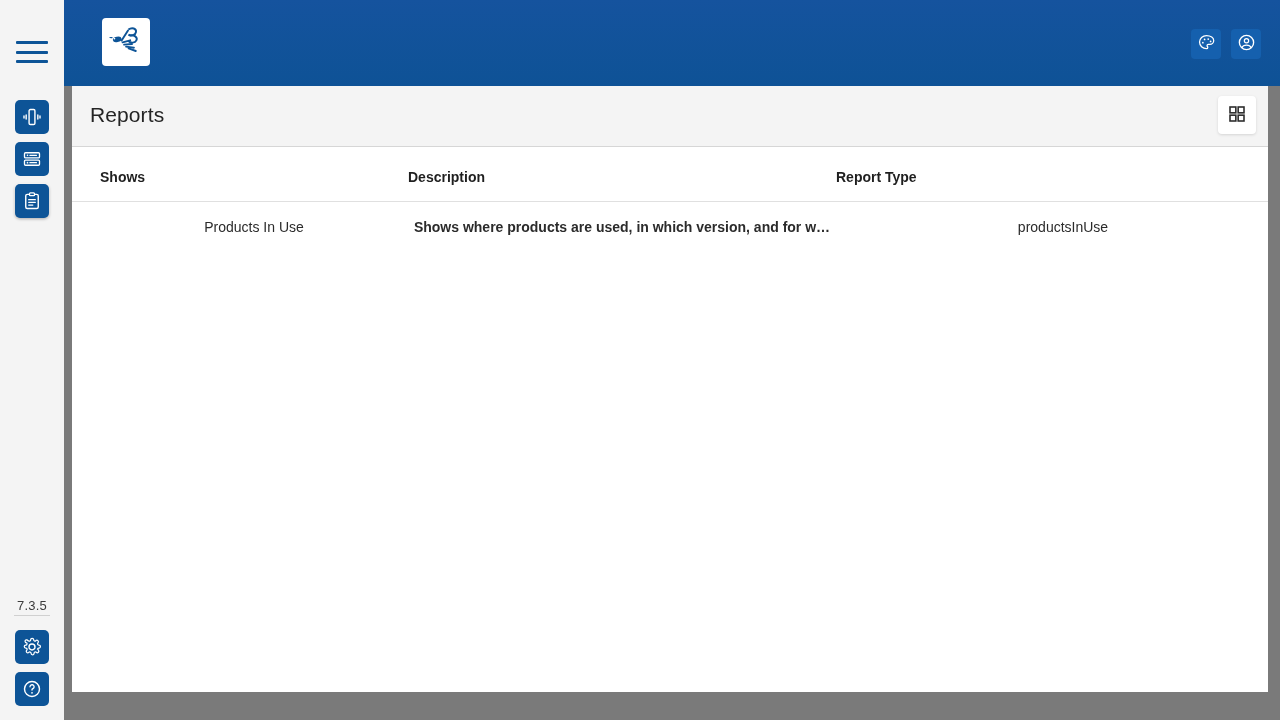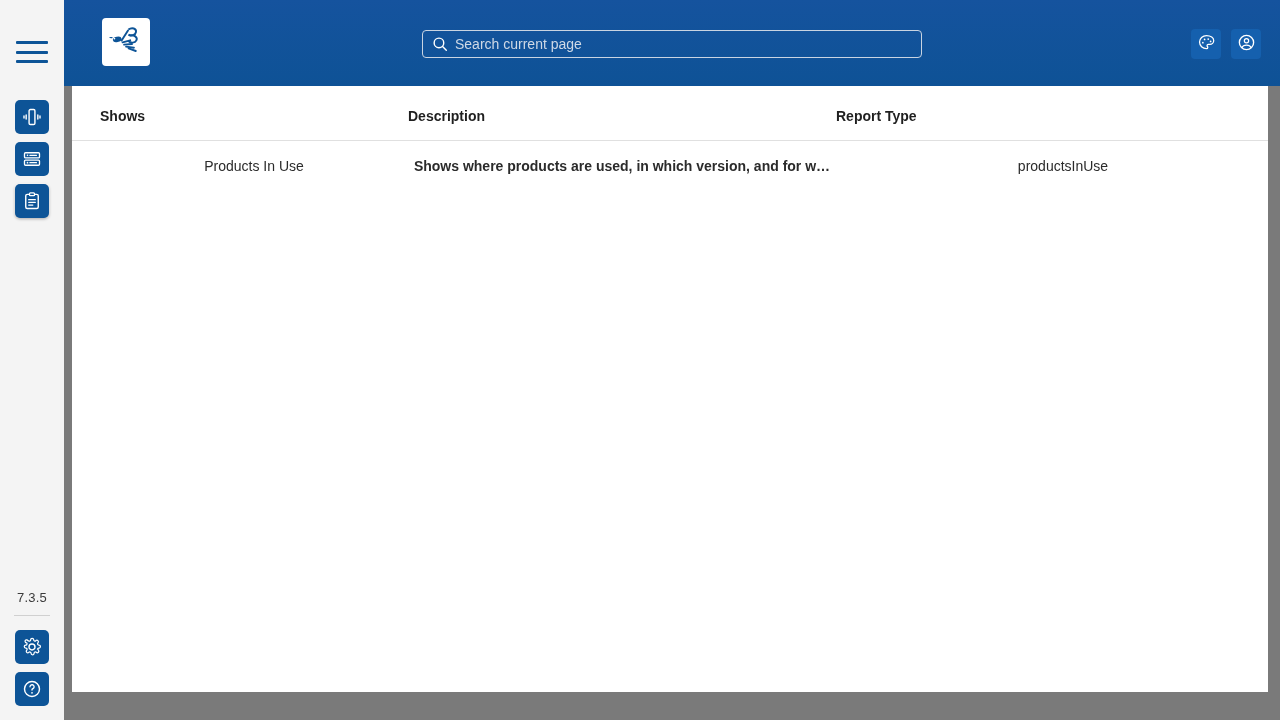--- a/index.html
+++ b/index.html
@@ -80,21 +80,21 @@
     left: 0;
     width: 64px;
     display: flex;
     flex-direction: column;
     align-items: center;
   }
   .version {
     font-size: 13px;
     color: #3b3b3b;
     letter-spacing: 0.2px;
-    margin-bottom: 10px;
+    margin-bottom: 2px;
   }
   .rail-divider {
     width: 36px;
     height: 1px;
     background: #d0d0d0;
     margin-bottom: 14px;
   }
   .rail-bottom .rail-btn { margin-bottom: 8px; }
   .rail-bottom .rail-btn:last-child { margin-bottom: 0; }
 
@@ -354,29 +354,20 @@
             <path d="M20.6 26.4l7.2 2.6"></path>
           </g>
           <g stroke="#0d5497" stroke-width="1.9" fill="none">
             <path d="M20.4 7.6c3.6-2.6 8.2-1.1 7.6 2.4-.5 3.1-4.6 4.6-7.6 2.6"></path>
             <path d="M21.6 13.6c4.4-1.2 8.4 1.6 6.8 4.8-1.4 2.8-5.8 3-8 .6"></path>
           </g>
         </svg>
       </span>
     </div>
 
-    <div class="search-wrap">
-      <span class="search-icon">
-        <svg width="18" height="18" viewBox="0 0 24 24" fill="none">
-          <circle cx="10.6" cy="10.6" r="6.4" stroke="#ffffff" stroke-width="1.9"></circle>
-          <path d="M15.4 15.4L20.4 20.4" stroke="#ffffff" stroke-width="1.9" stroke-linecap="round"></path>
-        </svg>
-      </span>
-      <input class="search-input" type="text" placeholder="Search current page" style="">
-    </div>
 
     <div class="topbar-actions">
       <button class="top-btn">
         <span>
           <svg width="19" height="19" viewBox="0 0 24 24" fill="none">
             <path d="M12 3.2c-4.9 0-8.8 3.7-8.8 8.3 0 4.6 3.9 8.3 8.8 8.3.9 0 1.6-.7 1.6-1.6 0-.4-.17-.8-.45-1.1-.27-.3-.45-.68-.45-1.1 0-.9.73-1.6 1.62-1.6h1.9c2.7 0 4.88-2.2 4.88-4.9 0-3.5-3.65-6.3-9.1-6.3z" stroke="#ffffff" stroke-width="1.6"></path>
             <circle cx="7.4" cy="12.2" r="1.1" fill="#ffffff"></circle>
             <circle cx="9.6" cy="8.2" r="1.1" fill="#ffffff"></circle>
             <circle cx="14.2" cy="7.6" r="1.1" fill="#ffffff"></circle>
             <circle cx="17.2" cy="10.6" r="1.1" fill="#ffffff"></circle>
@@ -392,20 +383,35 @@
           </svg>
         </span>
       </button>
     </div>
   </div>
 
   <div class="left-shade"></div>
 
   <div class="panel">
 
+    <div class="panel-header">
+      <div class="page-title">Reports</div>
+      <div class="panel-header-actions">
+        <button class="grid-btn">
+          <span>
+            <svg width="20" height="20" viewBox="0 0 24 24" fill="none">
+              <rect x="3.6" y="3.6" width="7" height="7" stroke="#2b2b2b" stroke-width="1.9"></rect>
+              <rect x="13.4" y="3.6" width="7" height="7" stroke="#2b2b2b" stroke-width="1.9"></rect>
+              <rect x="3.6" y="13.4" width="7" height="7" stroke="#2b2b2b" stroke-width="1.9"></rect>
+              <rect x="13.4" y="13.4" width="7" height="7" stroke="#2b2b2b" stroke-width="1.9"></rect>
+            </svg>
+          </span>
+        </button>
+      </div>
+    </div>
 
     <div class="table-area">
       <table class="report-table">
         <thead>
           <tr>
             <th class="col-name">Shows</th>
             <th class="col-desc">Description</th>
             <th class="col-type">Report Type</th>
           </tr>
         </thead>

